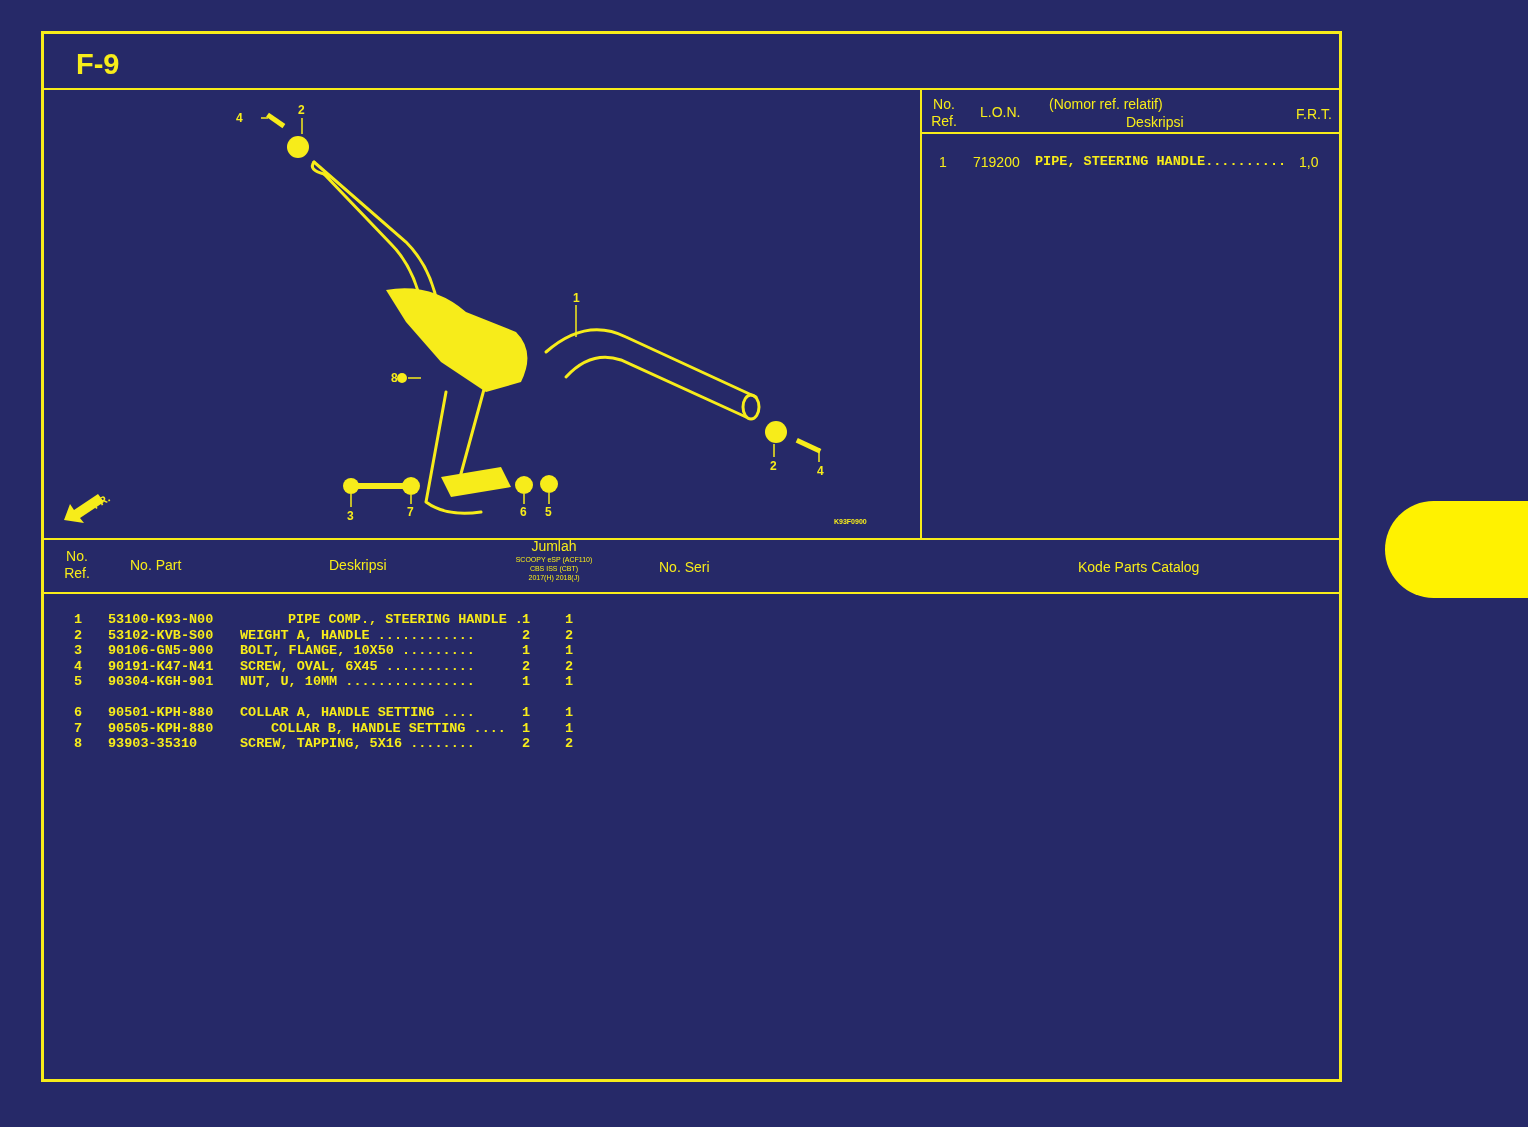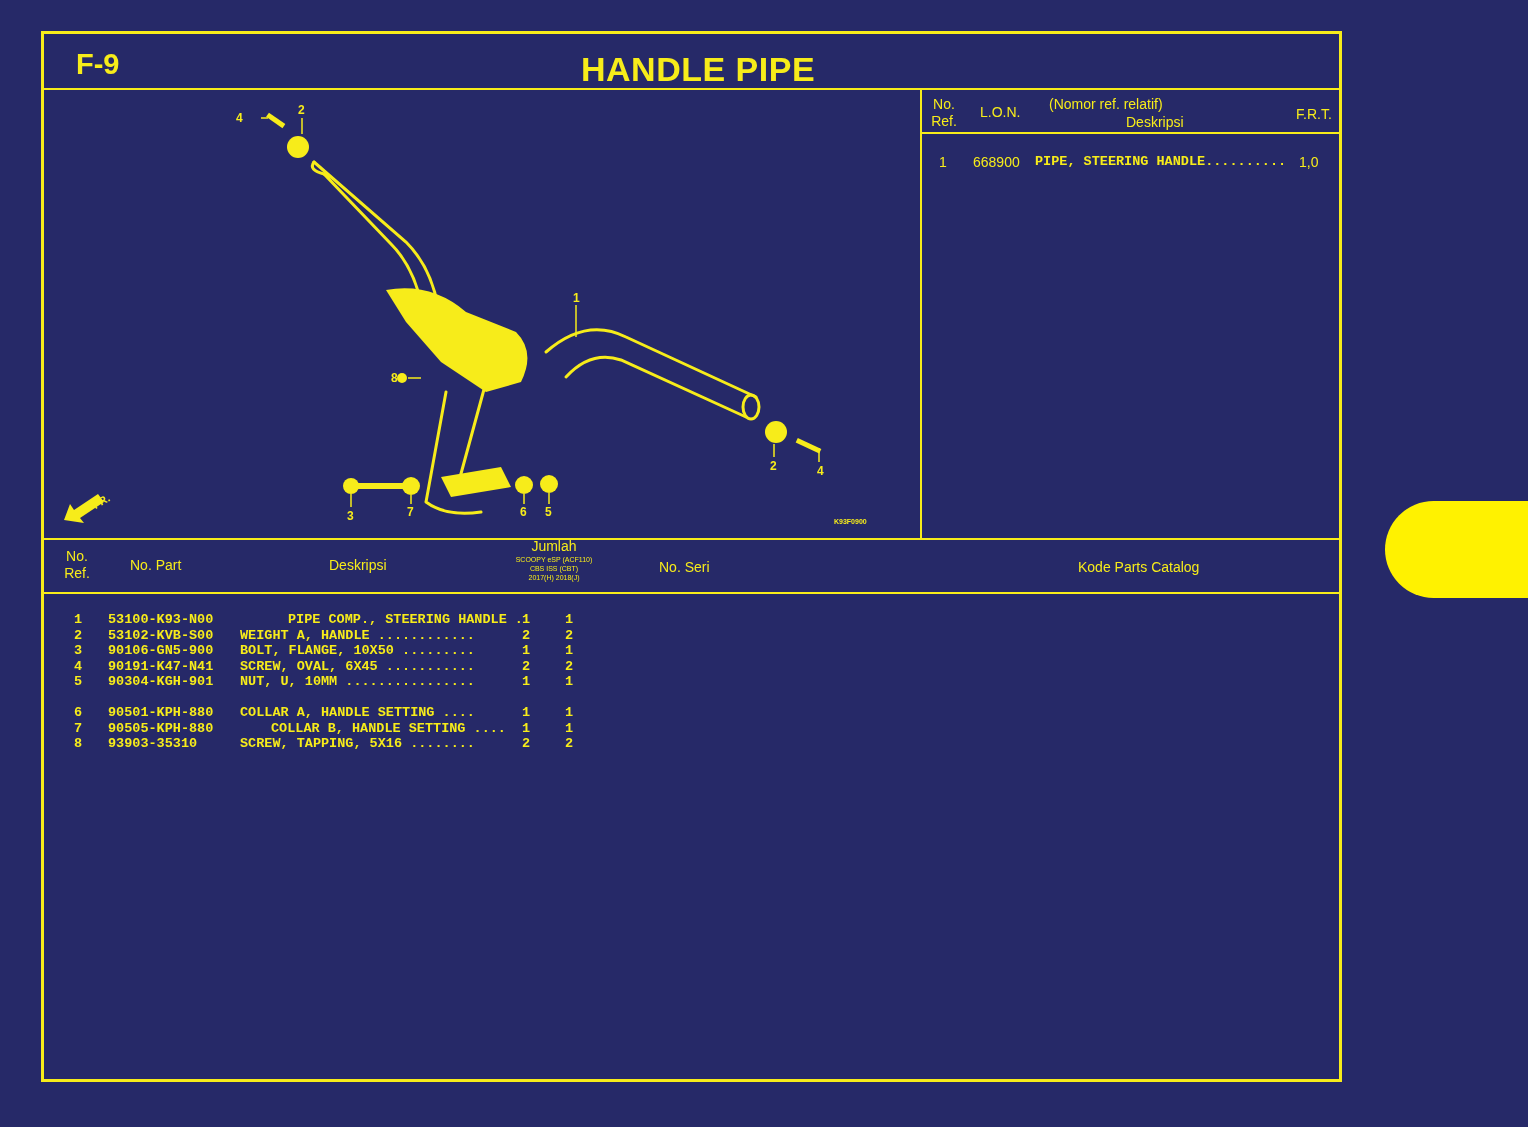--- a/index.html
+++ b/index.html
@@ -27,40 +27,39 @@
     background:#fff200; border-radius:49px 0 0 49px;
   }
   .small { font-size:7px; line-height:9px; }
   .illus { position:absolute; left:2px; top:58px; width:872px; height:446px; }
 </style>
 </head>
 <body>
 
 <div class="frame">
   <span class="page-code">F-9</span>
-  <span class="page-title">HANDLE PIPE</span>
 
   <div class="hline" style="top:54px;"></div>
   <div class="vline" style="left:876px; top:54px; height:450px;"></div>
   <div class="hline" style="top:504px;"></div>
   <div class="hline" style="top:558px;"></div>
   <div class="hline" style="top:98px; left:878px;"></div>
 
   <div class="hdr" style="left:885px; top:62px; width:30px;">
     <div>No.</div>
       <div>Ref.</div>
   </div>
   <div class="hdr" style="left:936px; top:70px;">L.O.N.</div>
   <div class="hdr" style="left:1005px; top:62px;">(Nomor ref. relatif)</div>
   <div class="hdr" style="left:1082px; top:80px;">Deskripsi</div>
   <div class="hdr" style="left:1252px; top:72px;">F.R.T.</div>
 
   <div class="frt-row">
     <span class="hdr" style="left:0;">1</span>
-    <span class="hdr" style="left:34px;">668900</span>
+    <span class="hdr" style="left:34px;">719200</span>
     <span class="mono" style="left:96px;">PIPE, STEERING HANDLE..........</span>
     <span class="hdr" style="left:360px;">1,0</span>
   </div>
 
   <svg class="illus" viewBox="0 0 872 446">
     <g fill="none" stroke="#f7ec1a" stroke-width="3" stroke-linecap="round">
 
       <path d="M268 70 L360 150 Q385 175 392 215 L405 245 M278 82 L345 152 Q368 175 376 215"></path>
       <path d="M268 70 Q262 78 278 82"></path>
 

